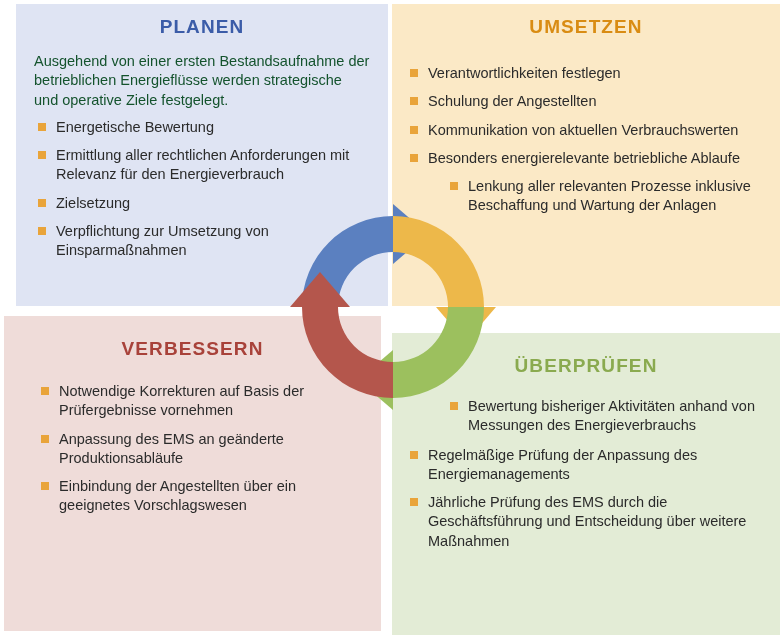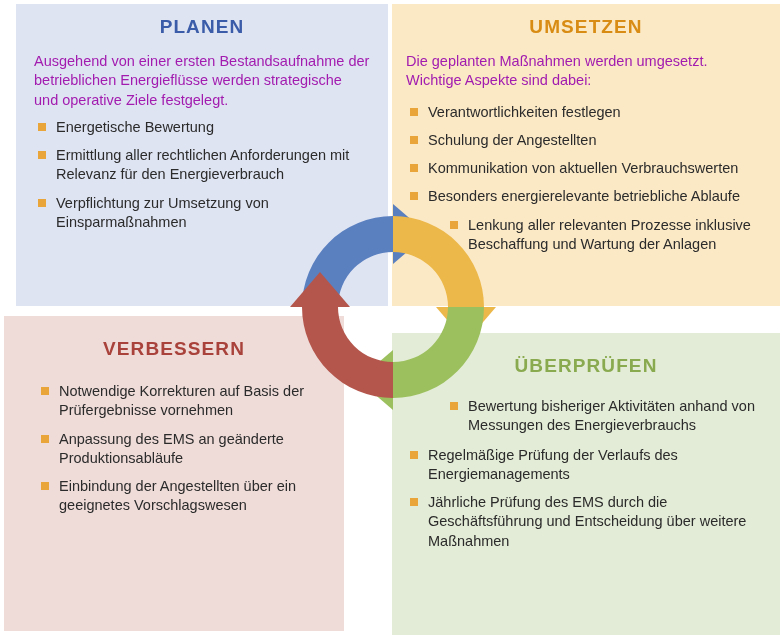--- a/index.html
+++ b/index.html
@@ -26,21 +26,21 @@
     text-align: center;
     font-size: 19px;
     font-weight: bold;
     letter-spacing: 1.1px;
     margin: 0;
     padding: 0;
   }
   .quad-intro {
     font-size: 14.5px;
     line-height: 1.33;
-    color: #a21caf;
+    color: #14532d;
     margin: 0;
     padding: 0;
   }
   ul.bullets {
     list-style: none;
     margin: 0;
     padding: 0;
   }
   ul.bullets li {
     position: relative;
@@ -72,21 +72,21 @@
   #quad-plan .body { padding: 14px 18px 0 18px; }
 
   #quad-do {
     left: 392px; top: 4px; width: 388px; height: 302px;
     background: #fbe9c6;
   }
   #quad-do .quad-title { color: #d98c13; padding-top: 12px; }
   #quad-do .body { padding: 14px 18px 0 14px; }
 
   #quad-act {
-    left: 4px; top: 316px; width: 340px; height: 315px;
+    left: 4px; top: 316px; width: 377px; height: 315px;
     background: #efdcd9;
   }
   #quad-act .quad-title { color: #a8423a; padding-top: 22px; }
   #quad-act .body { padding: 22px 18px 0 33px; }
 
   #quad-check {
     left: 392px; top: 333px; width: 388px; height: 315px;
     background: #e3ecd6;
   }
   #quad-check .quad-title { color: #8aaa4f; padding-top: 22px; }
@@ -106,29 +106,29 @@
 
 <div id="canvas">
 
   <div class="quad" id="quad-plan">
     <div class="quad-title">PLANEN</div>
     <div class="body">
       <p class="quad-intro">Ausgehend von einer ersten Bestandsaufnahme der betrieblichen Energieflüsse werden strategische und operative Ziele festgelegt.</p>
       <ul class="bullets" style="margin-top:8px;">
         <li>Energetische Bewertung</li>
         <li>Ermittlung aller rechtlichen Anforderungen mit Relevanz für den Energieverbrauch</li>
+        <li>Zielsetzung</li>
         <li>Verpflichtung zur Umsetzung von Einsparmaßnahmen</li>
       </ul>
     </div>
   </div>
 
   <div class="quad" id="quad-do">
     <div class="quad-title">UMSETZEN</div>
     <div class="body">
-      <p class="quad-intro">Die geplanten Maßnahmen werden umgesetzt. Wichtige Aspekte sind dabei:</p>
       <ul class="bullets" style="margin-top:12px;">
         <li>Verantwortlichkeiten festlegen</li>
         <li>Schulung der Angestellten</li>
         <li>Kommunikation von aktuellen Verbrauchswerten</li>
         <li>Besonders energierelevante betriebliche Ablaufe</li>
       </ul>
       <ul class="bullets indented">
         <li>Lenkung aller relevanten Prozesse inklusive Beschaffung und Wartung der Anlagen</li>
       </ul>
     </div>
@@ -145,21 +145,21 @@
     </div>
   </div>
 
   <div class="quad" id="quad-check">
     <div class="quad-title">ÜBERPRÜFEN</div>
     <div class="body">
       <ul class="bullets indented">
         <li>Bewertung bisheriger Aktivitäten anhand von Messungen des Energieverbrauchs</li>
       </ul>
       <ul class="bullets" style="margin-top:10px;">
-        <li>Regelmäßige Prüfung der Verlaufs des Energiemanagements</li>
+        <li>Regelmäßige Prüfung der Anpassung des Energiemanagements</li>
         <li>Jährliche Prüfung des EMS durch die Geschäftsführung und Entscheidung über weitere Maßnahmen</li>
       </ul>
     </div>
   </div>
 
   <svg id="cycle" viewBox="0 0 222 222">
 
     <g>
       <path d="M 111 20 A 91 91 0 0 0 20 111 L 56 111 A 55 55 0 0 1 111 56 Z" fill="#5b80c0"></path>
       <polygon points="111,8 111,68 146,38" fill="#5b80c0"></polygon>

